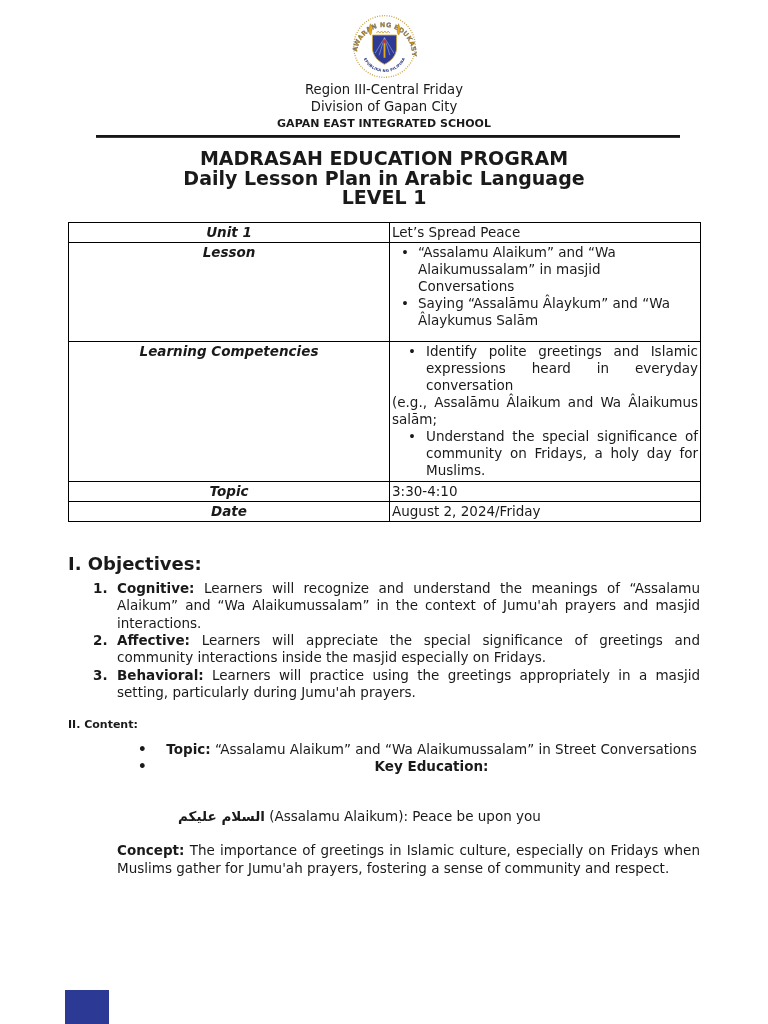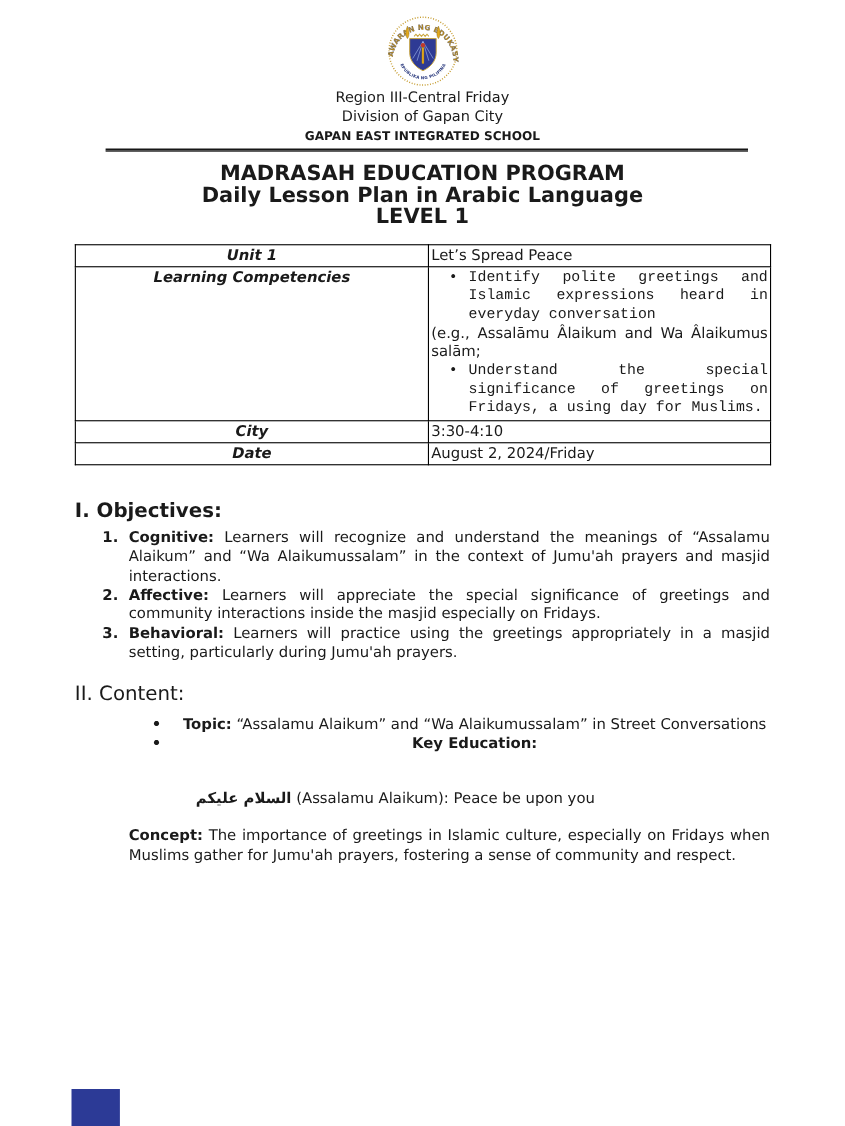--- a/index.html
+++ b/index.html
@@ -29,27 +29,27 @@
   table.lp { border-collapse: collapse; margin-top: 14px; width: 632px; table-layout: fixed; }
   table.lp, table.lp td { border: 1.6px solid #000; }
   table.lp td { vertical-align: top; padding: 1px 2px; font-size: 13.5px; line-height: 17px; }
   td.lbl { width: 321px; text-align: center; font-weight: bold; font-style: italic; }
   td.val { width: 311px; padding-left: 6px; }
   tr.r-unit td, tr.r-time td, tr.r-date td { height: 19px; }
   tr.r-lesson td { height: 99px; }
   tr.r-comp td { height: 140px; }
   .cell-bullet { position: relative; padding-left: 26px; }
   .cell-bullet::before { content: "•"; position: absolute; left: 9px; top: 0; }
-  .cell-bullet-j { position: relative; padding-left: 34px; text-align: justify; font-family: Liberation Mono, monospace; }
+  .cell-bullet-j { position: relative; padding-left: 34px; text-align: justify; }
   .cell-bullet-j::before { content: "•"; position: absolute; left: 16px; top: 0; }
   .cell-note { text-align: justify; }
 
   
   .sec-heading { font-size: 18px; font-weight: bold; margin-top: 30px; }
-  .sec-heading2 { font-size: 18px; font-weight: normal; margin-top: 16px; }
+  .sec-heading2 { font-size: 11px; font-weight: bold; margin-top: 16px; }
   .obj-list { margin-top: 5px; }
   .obj-item { position: relative; padding-left: 49px; text-align: justify; line-height: 17.4px; }
   .obj-num { position: absolute; left: 25px; top: 0; font-weight: bold; }
   b.lead { font-weight: bold; }
 
   .content-block { margin-top: 9px; }
   .cb-item { position: relative; padding-left: 95px; line-height: 17.4px; text-align: center; }
   .cb-item::before { content: "•"; position: absolute; left: 70px; top: 0; font-weight: bold; }
   .vocab-line { padding-left: 110px; line-height: 19px; margin-top: 32px; }
   .arabic { font-weight: bold; }
@@ -100,30 +100,37 @@
     <div>Daily Lesson Plan in Arabic Language</div>
     <div>LEVEL 1</div>
   </div>
 
   <table class="lp">
     <tbody>
         <tr class="r-unit">
       <td class="lbl">Unit 1</td>
       <td class="val">Let’s Spread Peace</td>
     </tr>
+    <tr class="r-lesson">
+      <td class="lbl">Lesson</td>
+      <td class="val">
+        <div class="cell-bullet">“Assalamu Alaikum” and “Wa Alaikumussalam” in masjid Conversations</div>
+        <div class="cell-bullet">Saying “Assalāmu Âlaykum” and “Wa Âlaykumus Salām</div>
+      </td>
+    </tr>
     <tr class="r-comp">
       <td class="lbl">Learning Competencies</td>
       <td class="val">
         <div class="cell-bullet-j">Identify polite greetings and Islamic expressions heard in everyday conversation</div>
         <div class="cell-note">(e.g., Assalāmu Âlaikum and Wa Âlaikumus salām;</div>
-        <div class="cell-bullet-j">Understand the special significance of greetings on Fridays, a using day for Muslims.</div>
+        <div class="cell-bullet-j">Understand the special significance of community on Fridays, a holy day for Muslims.</div>
       </td>
     </tr>
     <tr class="r-time">
-      <td class="lbl">City</td>
+      <td class="lbl">Topic</td>
       <td class="val">3:30-4:10</td>
     </tr>
     <tr class="r-date">
       <td class="lbl">Date</td>
       <td class="val">August 2, 2024/Friday</td>
     </tr>
   </tbody>
     </table>
 
   <div class="sec-heading">I. Objectives:</div>

